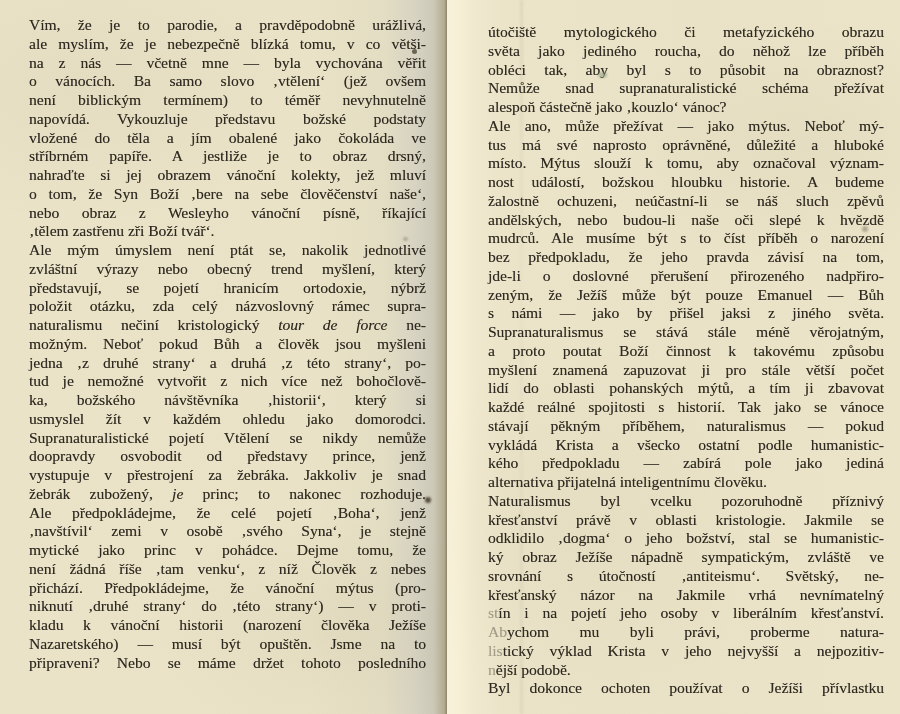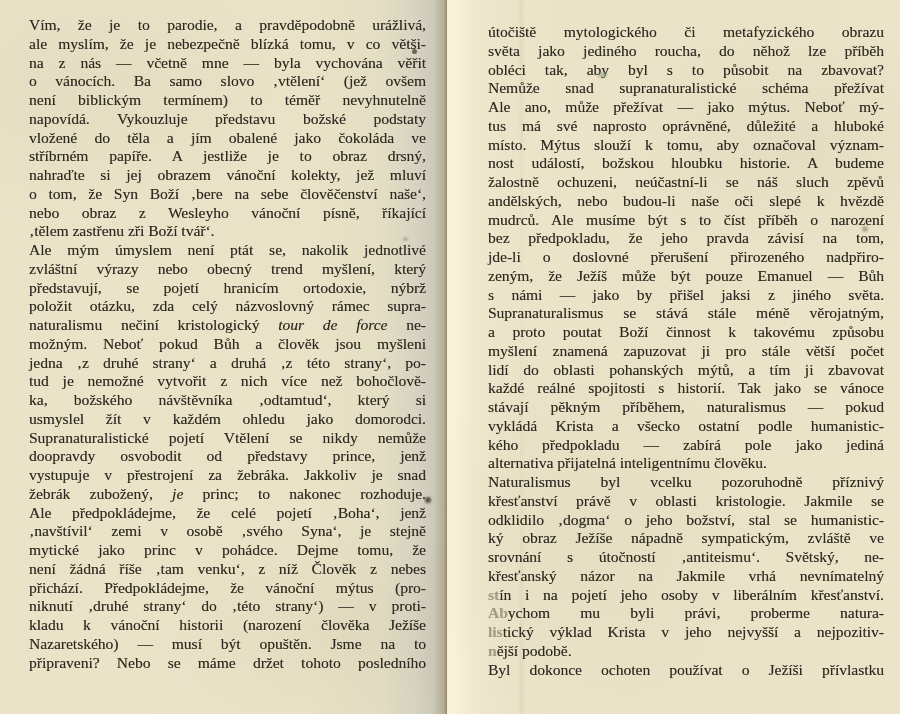--- a/index.html
+++ b/index.html
@@ -46,21 +46,21 @@
   .page-left .page-text { left: 29px; top: 16px; width: 397px; }
   .page-right .page-text { left: 41px; top: 23px; width: 396px; }
   .line {
     text-align: justify;
     text-align-last: justify;
     white-space: normal;
     height: 18.75px;
   }
   .line.ragged { text-align-last: left; }
   .line i { font-style: italic; }
-  .faded { opacity: 0.38; font-weight: bold; }
+  .faded { opacity: 0.38; }
   
   .speck {
     position: absolute; border-radius: 50%;
     pointer-events: none;
   }
   .speck-1 { left: 412px; top: 49px; width: 5px; height: 5px; background: #6b6353; filter: blur(0.6px); }
   .speck-2 { left: 425px; top: 497px; width: 6px; height: 6px; background: #554e41; filter: blur(0.8px); }
   .speck-3 { left: 598px; top: 72px; width: 9px; height: 6px; background: #8d9a7d; opacity: .55; filter: blur(1.3px); border-radius: 40%; }
   .speck-4 { left: 862px; top: 226px; width: 6px; height: 6px; background: #8a8470; opacity: .6; filter: blur(1px); }
   .speck-5 { left: 403px; top: 237px; width: 5px; height: 4px; background: #7d7663; opacity: .5; filter: blur(1px); }
@@ -90,43 +90,44 @@
         <div class="line"><span>nebo obraz z Wesleyho vánoční písně, říkající</span></div>
         <div class="line ragged"><span>‚tělem zastřenu zři Boží tvář‘.</span></div>
         <div class="line"><span>Ale mým úmyslem není ptát se, nakolik jednotlivé</span></div>
         <div class="line"><span>zvláštní výrazy nebo obecný trend myšlení, který</span></div>
         <div class="line"><span>představují, se pojetí hranicím ortodoxie, nýbrž</span></div>
         <div class="line"><span>položit otázku, zda celý názvoslovný rámec supra-</span></div>
         <div class="line"><span>naturalismu nečiní kristologický </span><i>tour de force</i><span> ne-</span></div>
         <div class="line"><span>možným. Neboť pokud Bůh a člověk jsou myšleni</span></div>
         <div class="line"><span>jedna ‚z druhé strany‘ a druhá ‚z této strany‘, po-</span></div>
         <div class="line"><span>tud je nemožné vytvořit z nich více než bohočlově-</span></div>
-        <div class="line"><span>ka, božského návštěvníka ‚odtamtud‘, který si</span></div>
+        <div class="line"><span>ka, božského návštěvníka ‚historii‘, který si</span></div>
         <div class="line"><span>usmyslel žít v každém ohledu jako domorodci.</span></div>
         <div class="line"><span>Supranaturalistické pojetí Vtělení se nikdy nemůže</span></div>
         <div class="line"><span>doopravdy osvobodit od představy prince, jenž</span></div>
         <div class="line"><span>vystupuje v přestrojení za žebráka. Jakkoliv je snad</span></div>
         <div class="line"><span>žebrák zubožený, </span><i>je</i><span> princ; to nakonec rozhoduje.</span></div>
         <div class="line"><span>Ale předpokládejme, že celé pojetí ‚Boha‘, jenž</span></div>
         <div class="line"><span>‚navštívil‘ zemi v osobě ‚svého Syna‘, je stejně</span></div>
         <div class="line"><span>mytické jako princ v pohádce. Dejme tomu, že</span></div>
         <div class="line"><span>není žádná říše ‚tam venku‘, z níž Člověk z nebes</span></div>
         <div class="line"><span>přichází. Předpokládejme, že vánoční mýtus (pro-</span></div>
         <div class="line"><span>niknutí ‚druhé strany‘ do ‚této strany‘) — v proti-</span></div>
         <div class="line"><span>kladu k vánoční historii (narození člověka Ježíše</span></div>
         <div class="line"><span>Nazaretského) — musí být opuštěn. Jsme na to</span></div>
         <div class="line"><span>připraveni? Nebo se máme držet tohoto posledního</span></div>
       </div>
   </div>
   <div class="page page-right">
     <div class="page-text">
         <div class="line"><span>útočiště mytologického či metafyzického obrazu</span></div>
         <div class="line"><span>světa jako jediného roucha, do něhož lze příběh</span></div>
-        <div class="line"><span>obléci tak, aby byl s to působit na zbavovat?</span></div>
+        <div class="line"><span>obléci tak, aby byl s to působit na obraznost?</span></div>
         <div class="line"><span>Nemůže snad supranaturalistické schéma přežívat</span></div>
+        <div class="line ragged"><span>alespoň částečně jako ‚kouzlo‘ vánoc?</span></div>
         <div class="line"><span>Ale ano, může přežívat — jako mýtus. Neboť mý-</span></div>
         <div class="line"><span>tus má své naprosto oprávněné, důležité a hluboké</span></div>
         <div class="line"><span>místo. Mýtus slouží k tomu, aby označoval význam-</span></div>
         <div class="line"><span>nost událostí, božskou hloubku historie. A budeme</span></div>
         <div class="line"><span>žalostně ochuzeni, neúčastní-li se náš sluch zpěvů</span></div>
         <div class="line"><span>andělských, nebo budou-li naše oči slepé k hvězdě</span></div>
         <div class="line"><span>mudrců. Ale musíme být s to číst příběh o narození</span></div>
         <div class="line"><span>bez předpokladu, že jeho pravda závisí na tom,</span></div>
         <div class="line"><span>jde-li o doslovné přerušení přirozeného nadpřiro-</span></div>
         <div class="line"><span>zeným, že Ježíš může být pouze Emanuel — Bůh</span></div>

